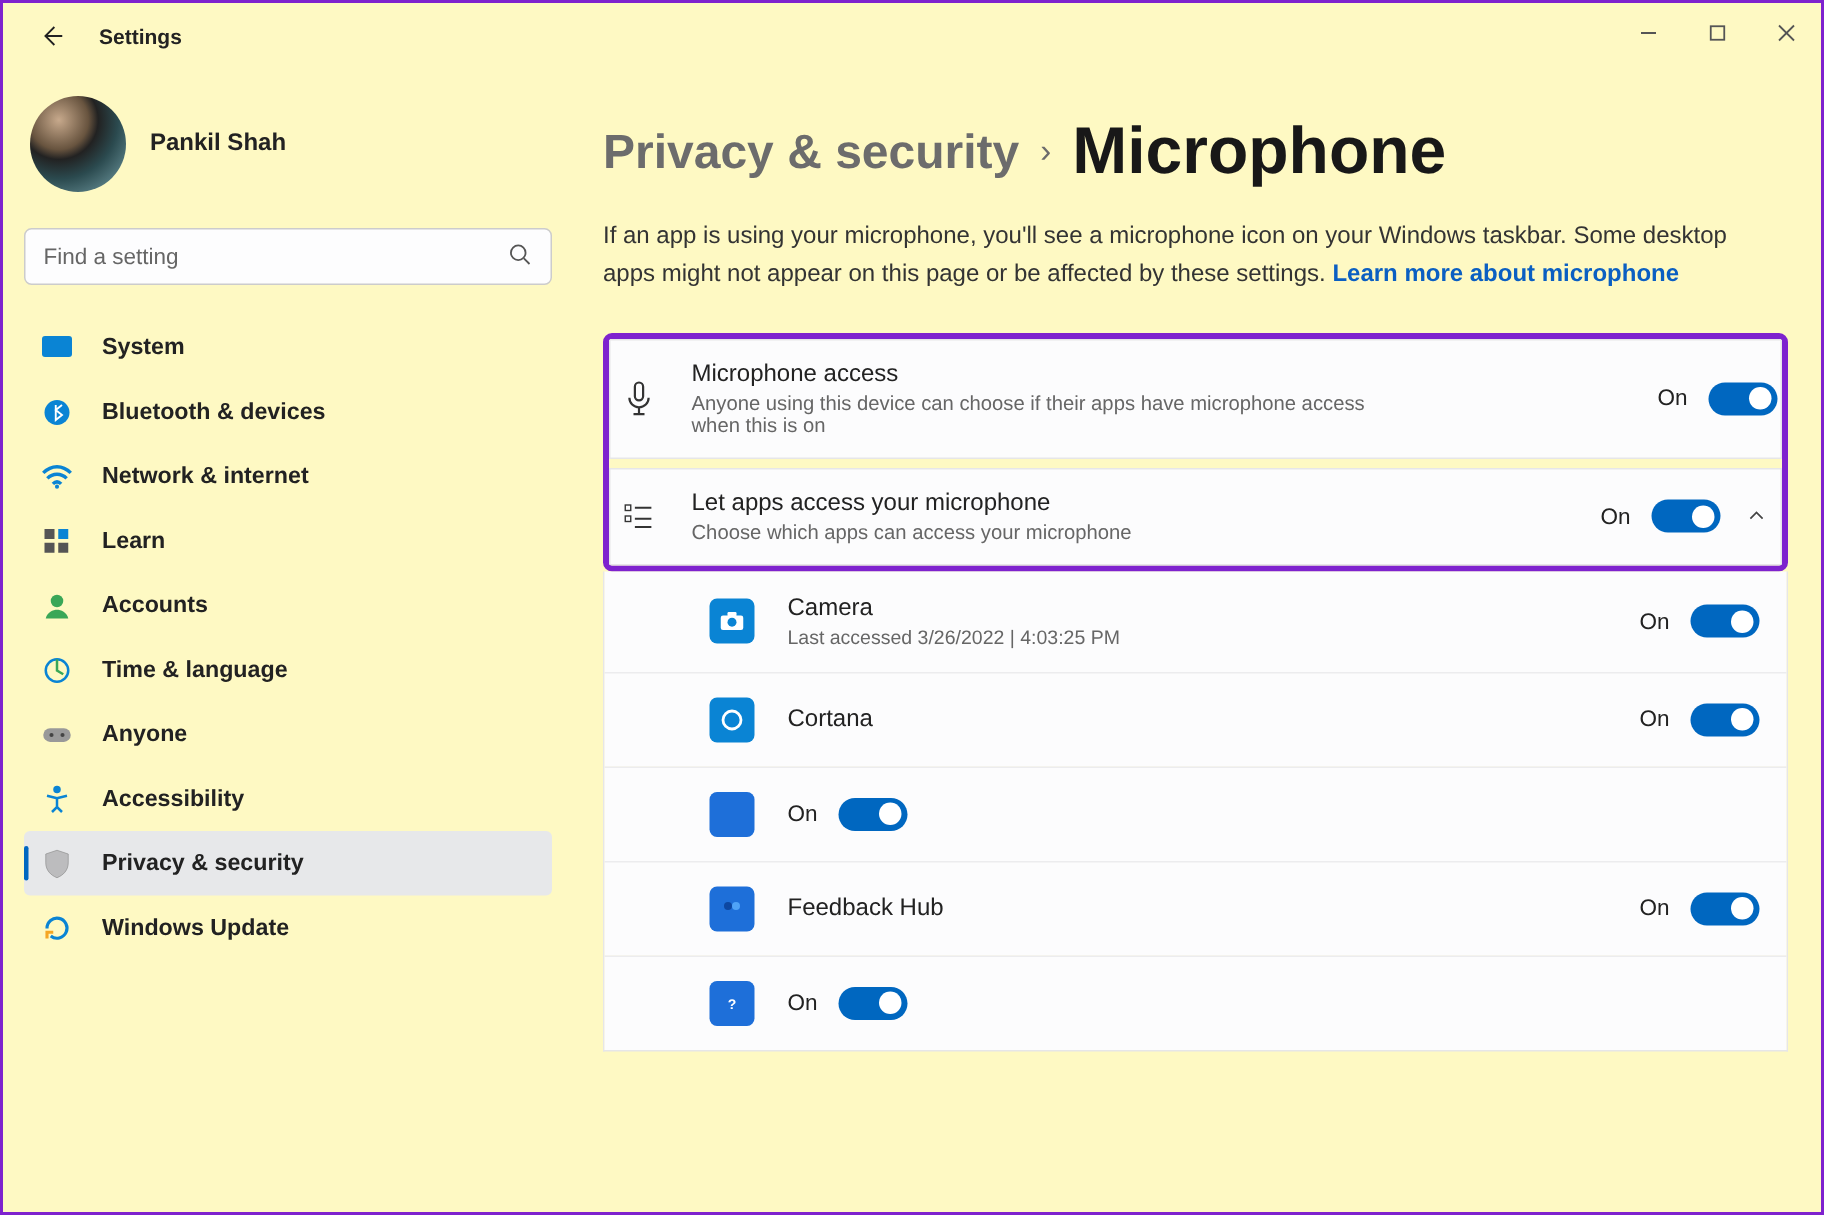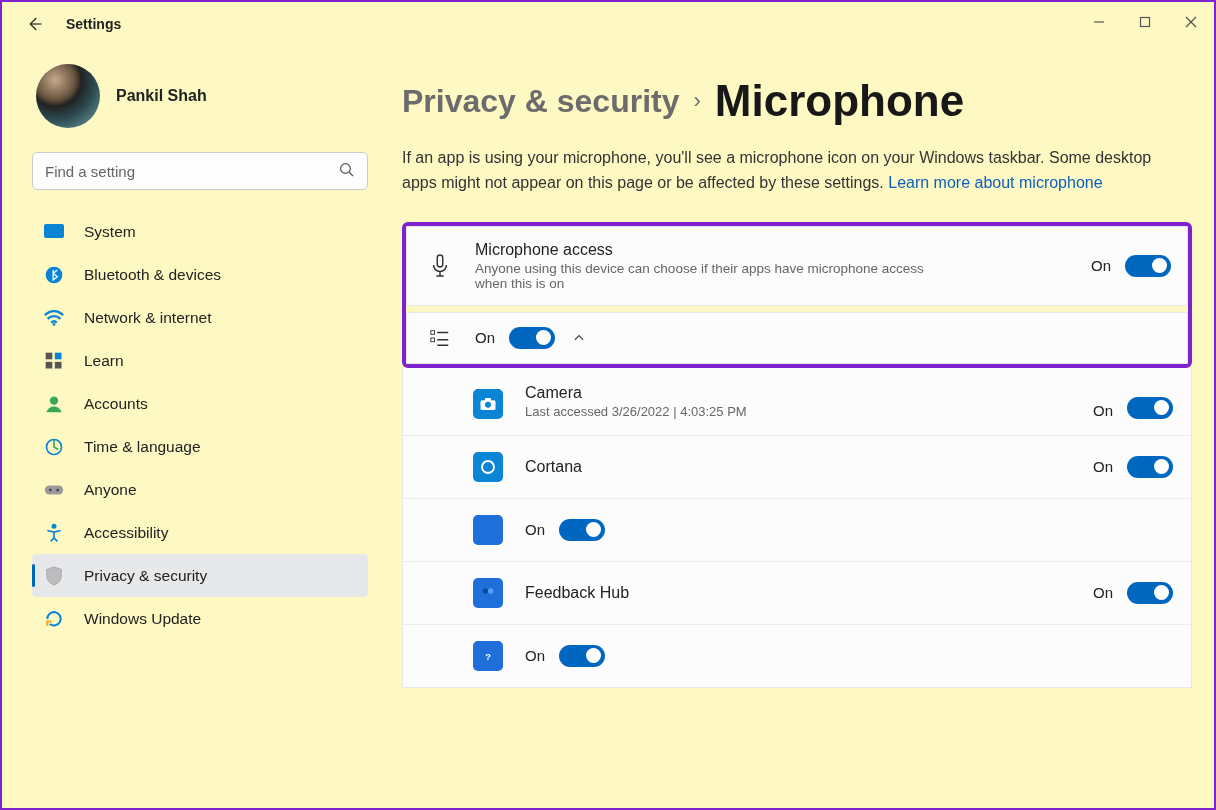--- a/index.html
+++ b/index.html
@@ -6,54 +6,54 @@
   html, body { width: 1216px; height: 810px; font-family: "Segoe UI", sans-serif; background: #f5f5f7; overflow: hidden; }
   .window { width: 1216px; height: 810px; border: 2px solid #7e22ce; position: relative; background: #fef9c3; }
   .titlebar { height: 40px; display: flex; align-items: center; justify-content: flex-end; }
   .win-controls { display: flex; }
   .win-btn { width: 46px; height: 32px; display:flex; align-items:center; justify-content:center; color:#555; }
   .win-btn svg { width:12px; height:12px; }
   .header { display:flex; align-items:center; height: 44px; padding-left: 14px; margin-top:-40px;}
   .back-arrow { width: 36px; height:36px; display:flex; align-items:center; justify-content:center; color:#333;}
   .app-title { font-size: 14px; color:#222; margin-left: 14px; font-weight:600;}
   .body { display:flex; }
-  .sidebar { width: 380px; padding: 18px 14px 0 30px; }
+  .sidebar { width: 380px; padding: 18px 14px 0 14px; }
   .profile { display:flex; align-items:center; gap:16px; margin-bottom: 24px; padding-left:4px;}
   .avatar { width:64px; height:64px; border-radius:50%; background: radial-gradient(circle at 30% 25%, #c7a98c 0%, #68543f 30%, #222 40%, #2b4a4f 60%, #7aa5ac 100%); }
   .profile-name { font-weight:600; font-size:16px; color:#222;}
   .search { position:relative; margin-bottom:20px;}
   .search input { width:100%; height:38px; border:1px solid #ccc; border-radius:5px; padding: 0 40px 0 12px; font-size:15px; background:#fdfdfe; color:#333;}
   .search input::placeholder{ color:#666;}
   .search .mag { position:absolute; right:12px; top:9px; color:#555;}
   .nav { list-style:none; }
-  .nav li { display:flex; align-items:center; height:43px; padding-left:10px; border-radius:4px; gap:18px; font-size:15.5px; color:#222; cursor:pointer; }
+  .nav li { display:flex; align-items:center; height:43px; padding-left:10px; border-radius:4px; gap:18px; font-size:15.5px; color:#222; cursor:pointer;font-weight:bold; }
   .nav li.active { background:#e7e8ea; position:relative;}
   .nav li.active::before { content:""; position:absolute; left:0; top:10px; bottom:10px; width:3px; background:#0067c0; border-radius:2px;}
   .nav .nicon { width:24px; height:24px; display:flex; align-items:center; justify-content:center; }
   .main { flex:1; padding: 30px 0 0 20px; }
   .crumbs { display:flex; align-items:center; gap:14px; margin-bottom:20px;}
   .crumb-parent { font-size:32px; font-weight:600; color:#6c6c6c;}
   .crumb-sep { color:#6c6c6c; font-size:22px;}
   .crumb-current { font-size:44px; font-weight:600; color:#181818;}
   .desc { font-size:16px; color:#333; line-height:1.55; max-width:770px; margin-bottom:14px;}
-  .desc .link { color:#0b5fc2; font-weight:400; cursor:pointer;text-align:right;}
+  .desc .link { color:#0b5fc2; font-weight:700; cursor:pointer;text-align:right;}
   .highlight-box { border:4px solid #7e22ce; border-radius:6px; width:790px; margin-top:26px; overflow:hidden;}
-  .setting-row { display:flex; align-items:center; background:#fcfcfd; border:1px solid #e6e6e8; padding:14px 16px; }
+  .setting-row { display:flex; align-items:center; background:#fcfcfd; border:1px solid #e6e6e8; padding:14px 2px; }
   .setting-row + .setting-row { margin-top:6px;}
   .sicon { width:34px; display:flex; align-items:flex-start; justify-content:center; color:#333; margin-right:18px;}
   .txtcol { flex:1; }
   .stitle { font-size:16px; color:#222; margin-bottom:2px;}
   .ssub { font-size:13.5px; color:#666; max-width:460px;}
   .state { font-size:15px; color:#222; margin-right:14px;}
   .toggle { width:46px; height:22px; background:#0067c0; border-radius:11px; position:relative; cursor:pointer;}
   .toggle::after { content:""; position:absolute; width:15px; height:15px; background:#fff; border-radius:50%; top:3.5px; right:4px;}
   .chev { width:28px; display:flex; align-items:center; justify-content:center; margin-left:10px; color:#444;}
   .app-list { width:790px; border:1px solid #e6e6e8; border-top:none; }
   .app-row { display:flex; align-items:center; background:#fcfcfd; border-top:1px solid #ececee; padding:16px 18px 16px 70px;}
-  .app-row:first-child{ border-top:none;align-items:flex-end;}
+  .app-row:first-child{ border-top:none;}
   .app-icon { width:30px; height:30px; border-radius:5px; margin-right:22px; display:flex; align-items:center; justify-content:center;}
   .app-title2 { font-size:16px; color:#222;}
   .app-sub { font-size:13px; color:#666; margin-top:2px;}
   .app-txt { flex:1;}
   .app-row .state { margin-right:14px;}
   
 </style>
 </head>
 <body>
 
@@ -228,20 +228,24 @@
         <div class="setting-row">
           <div class="sicon">
               <svg width="22" height="20" viewBox="0 0 24 20">
                 <rect x="2" y="2" width="4" height="4" fill="none" stroke="#333"></rect>
                 <rect x="2" y="10" width="4" height="4" fill="none" stroke="#333"></rect>
                 <line x1="9" y1="4" x2="21" y2="4" stroke="#333" stroke-width="1.6"></line>
                 <line x1="9" y1="12" x2="21" y2="12" stroke="#333" stroke-width="1.6"></line>
                 <line x1="9" y1="18" x2="21" y2="18" stroke="#333" stroke-width="1.6"></line>
               </svg>
             </div>
+          <div class="txtcol">
+            <div class="stitle">Let apps access your microphone</div>
+            <div class="ssub">Choose which apps can access your microphone</div>
+          </div>
           <div class="state">On</div>
           <div class="toggle"></div>
           <div class="chev">
               <svg width="14" height="14" viewBox="0 0 24 24">
                 <path d="M5 15l7-7 7 7" fill="none" stroke="#444" stroke-width="2"></path>
               </svg>
             </div>
         </div>
       </div>
 

